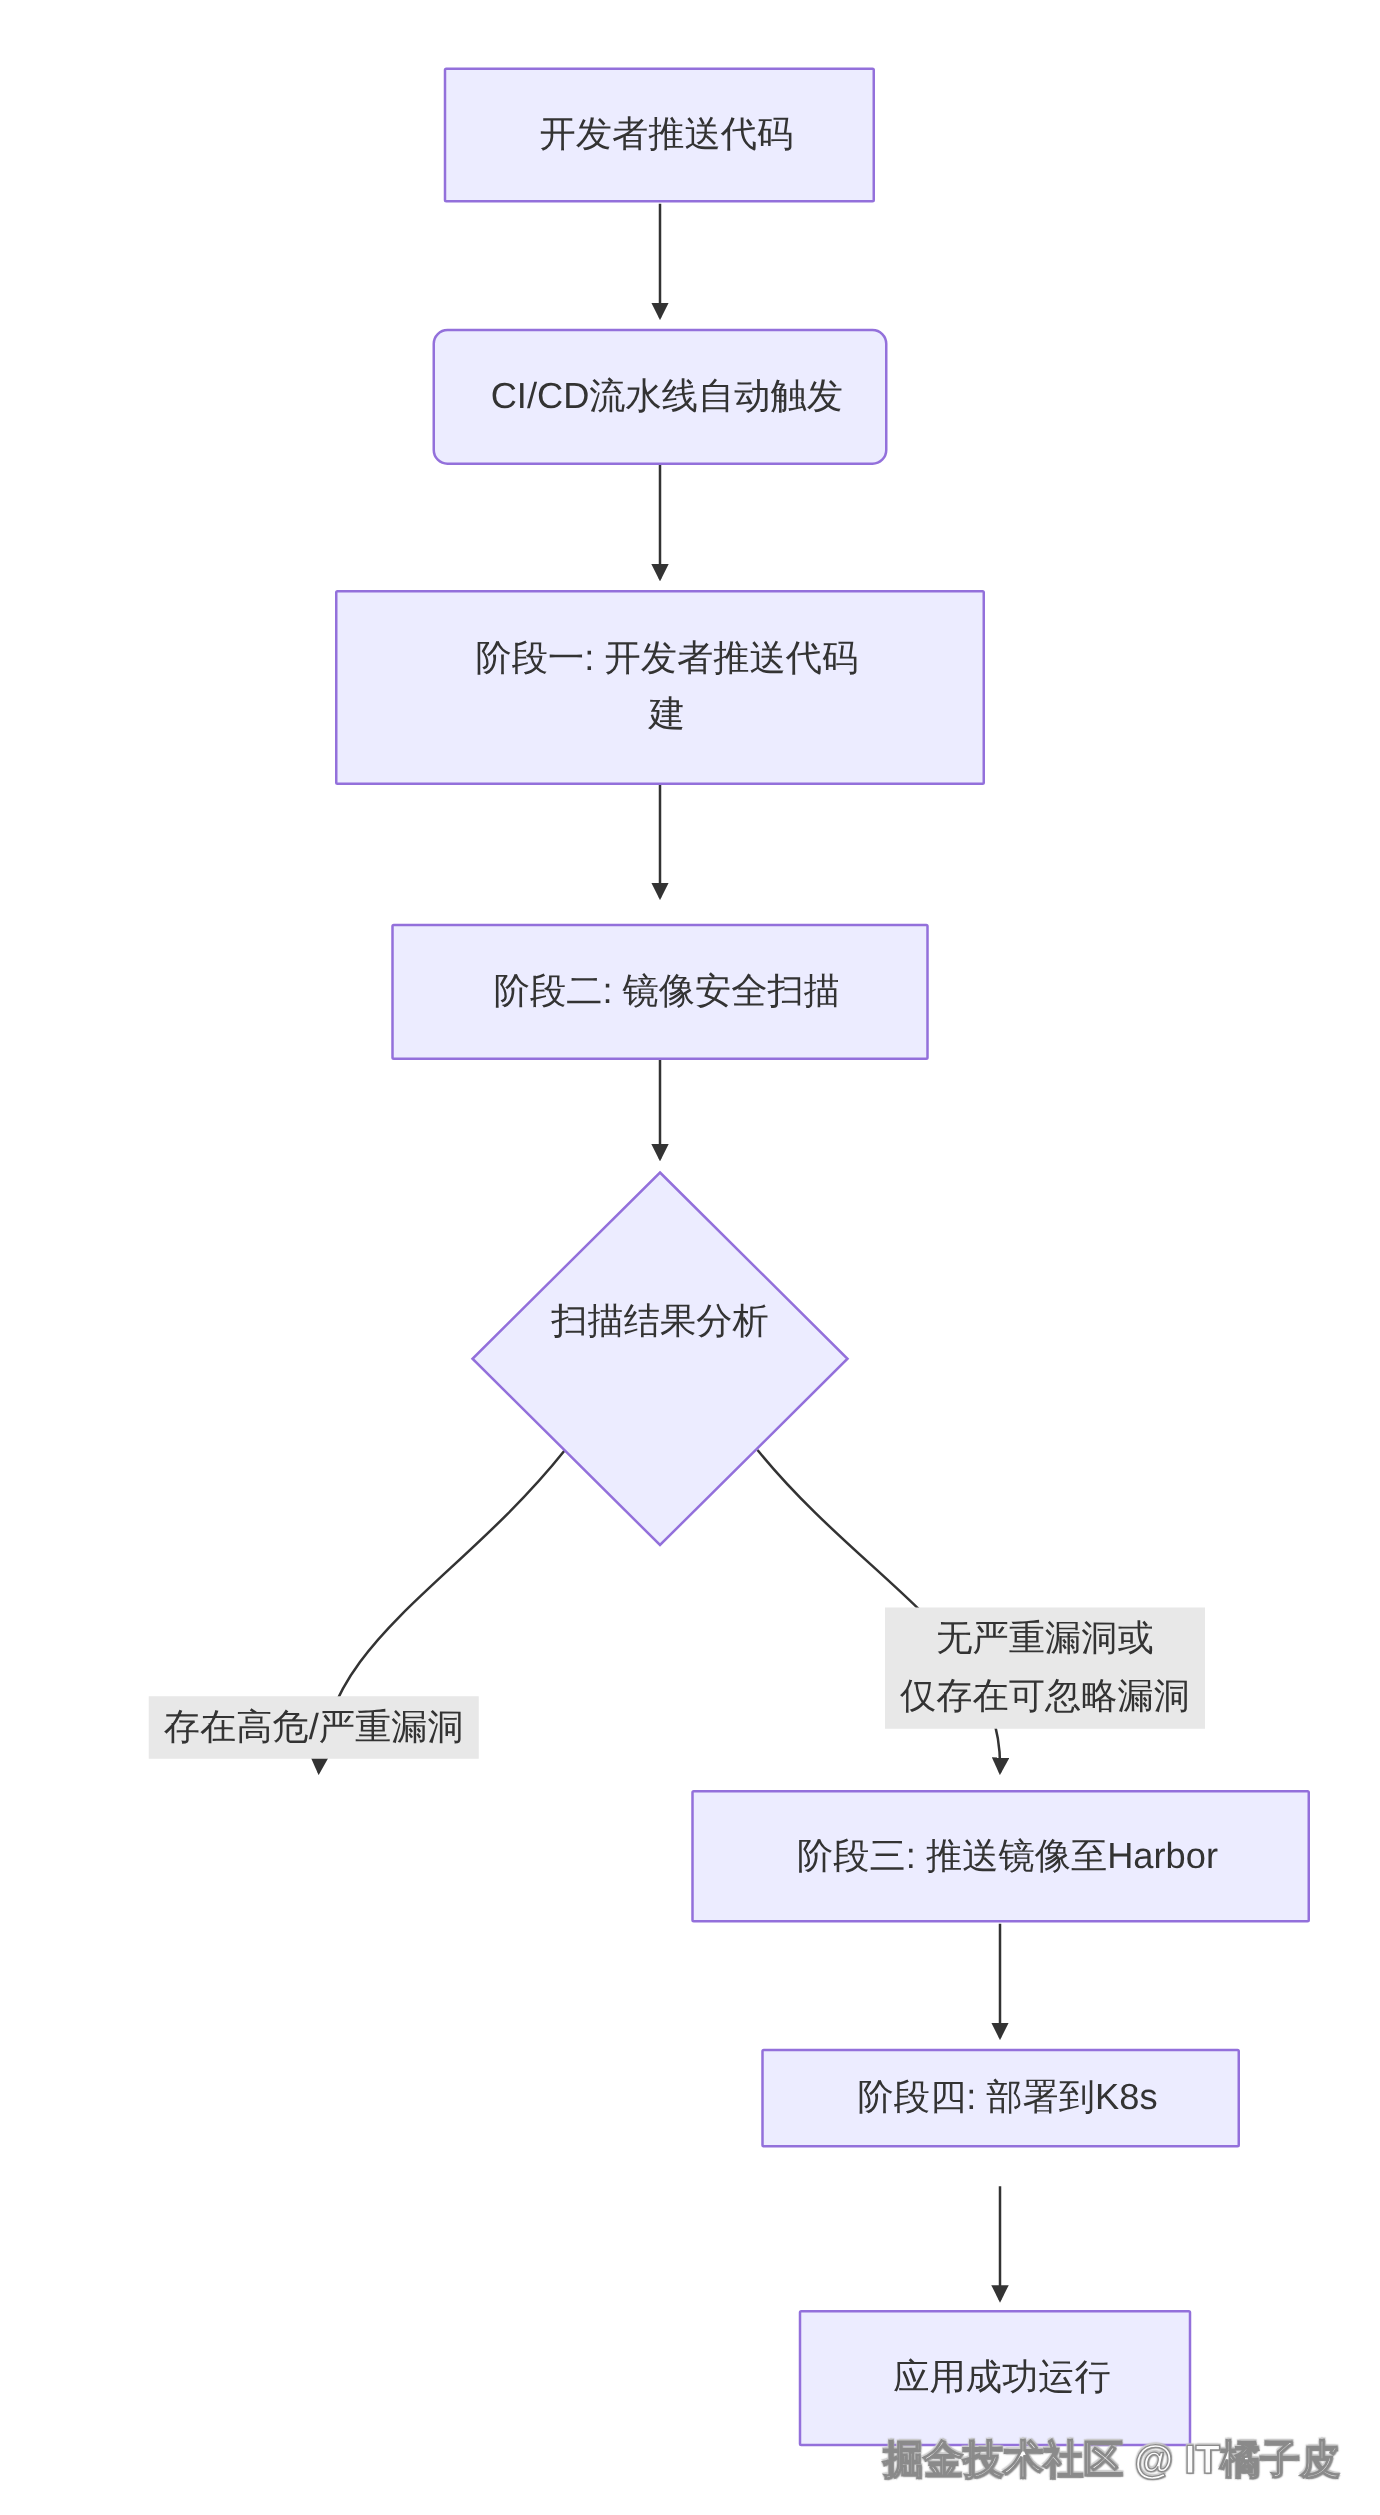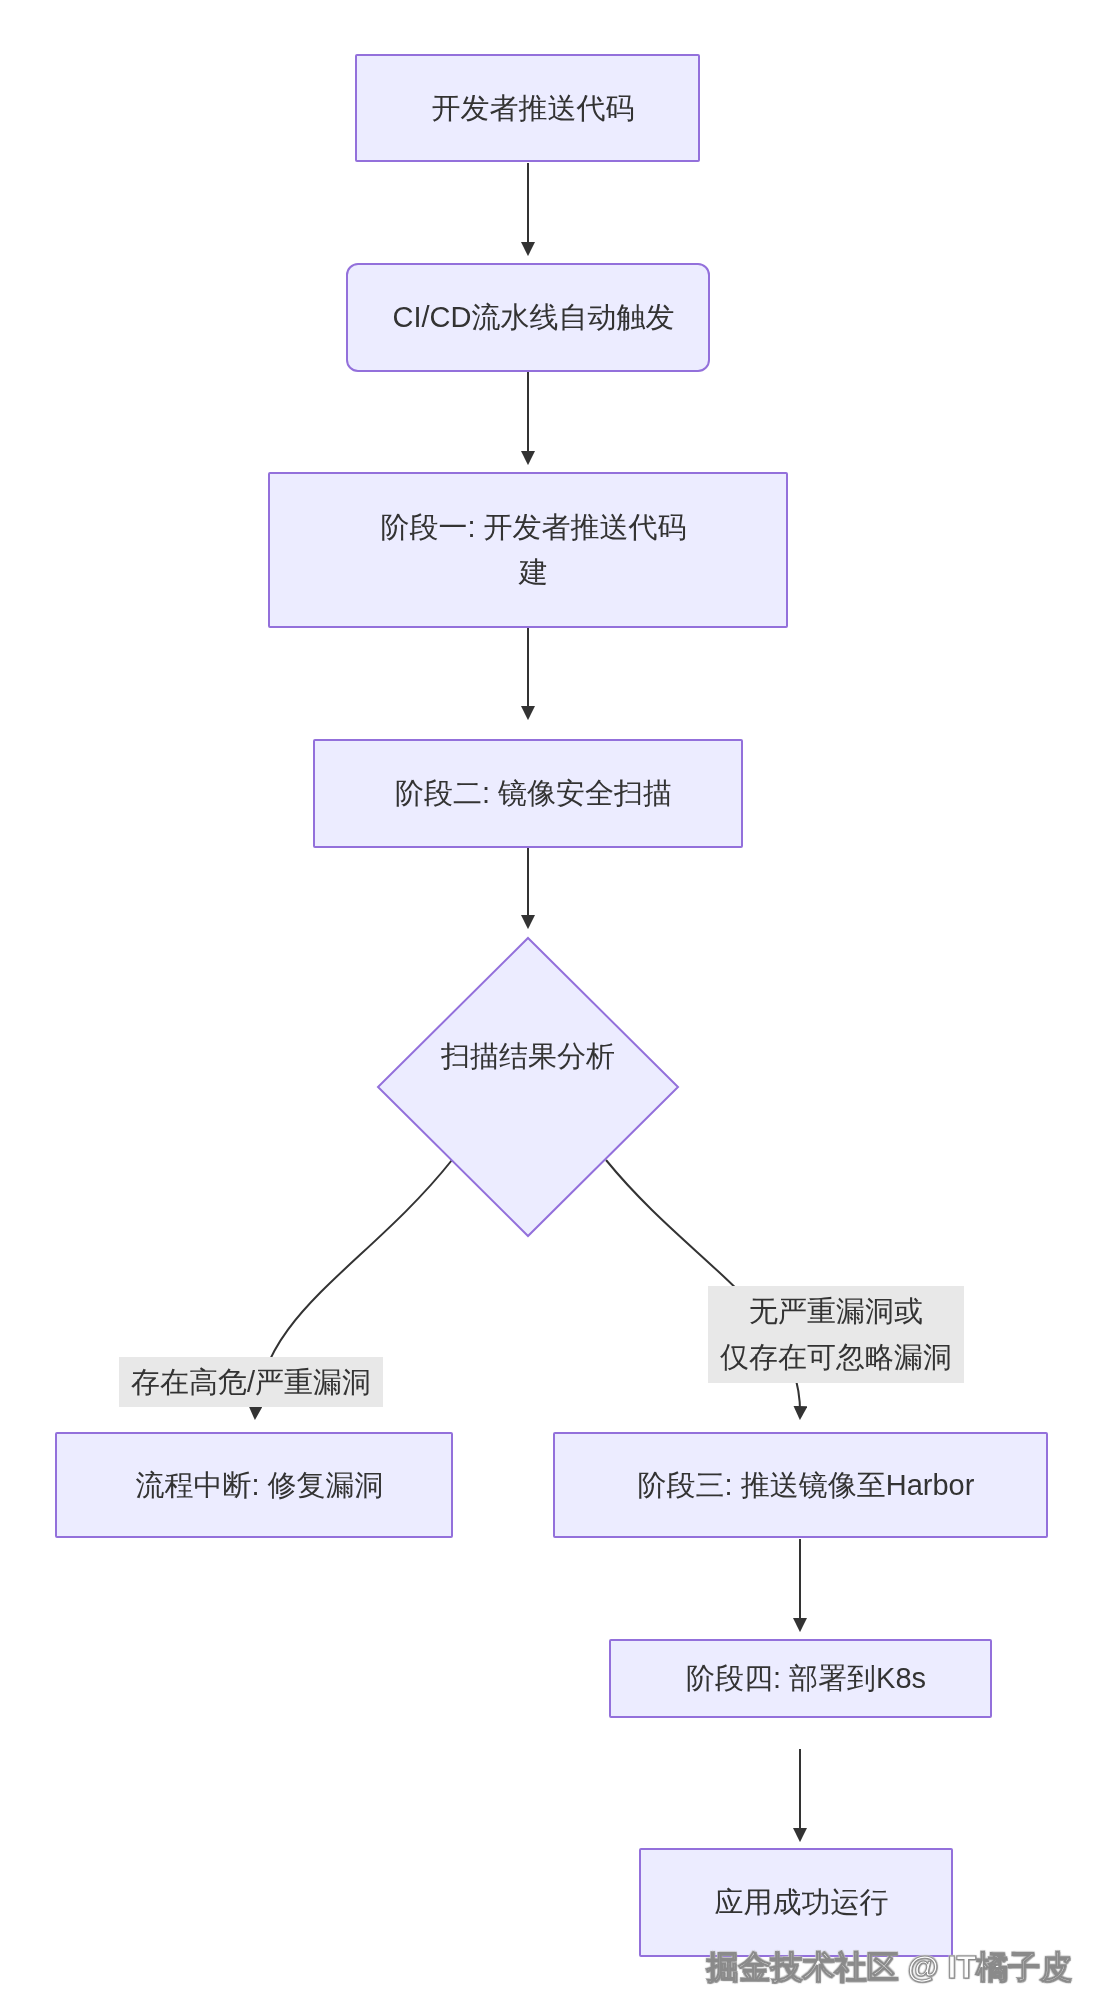--- a/index.html
+++ b/index.html
@@ -134,23 +134,20 @@
 
   <div class="edge-label" style="left:119px; top:1312px;margin-top:45px;">
     <span class="line">存在高危/严重漏洞</span>
   </div>
 
   <div class="edge-label" style="left:672px; top:1286px;margin-left:36px;">
     <span class="line">无严重漏洞或</span>
     <span class="line">仅存在可忽略漏洞</span>
   </div>
 
-  <div class="node" style="left:55px; top:1432px; width:398px; height:106px;">
-    <span class="line">流程中断: 修复漏洞</span>
-  </div>
 
   <div class="node" style="left:553px; top:1432px; width:495px; height:106px;">
     <span class="line">阶段三: 推送镜像至Harbor</span>
   </div>
 
   <div class="node" style="left:609px; top:1639px; width:383px; height:79px;">
     <span class="line">阶段四: 部署到K8s</span>
   </div>
 
   <div class="node" style="left:639px; top:1848px; width:314px; height:109px;">

